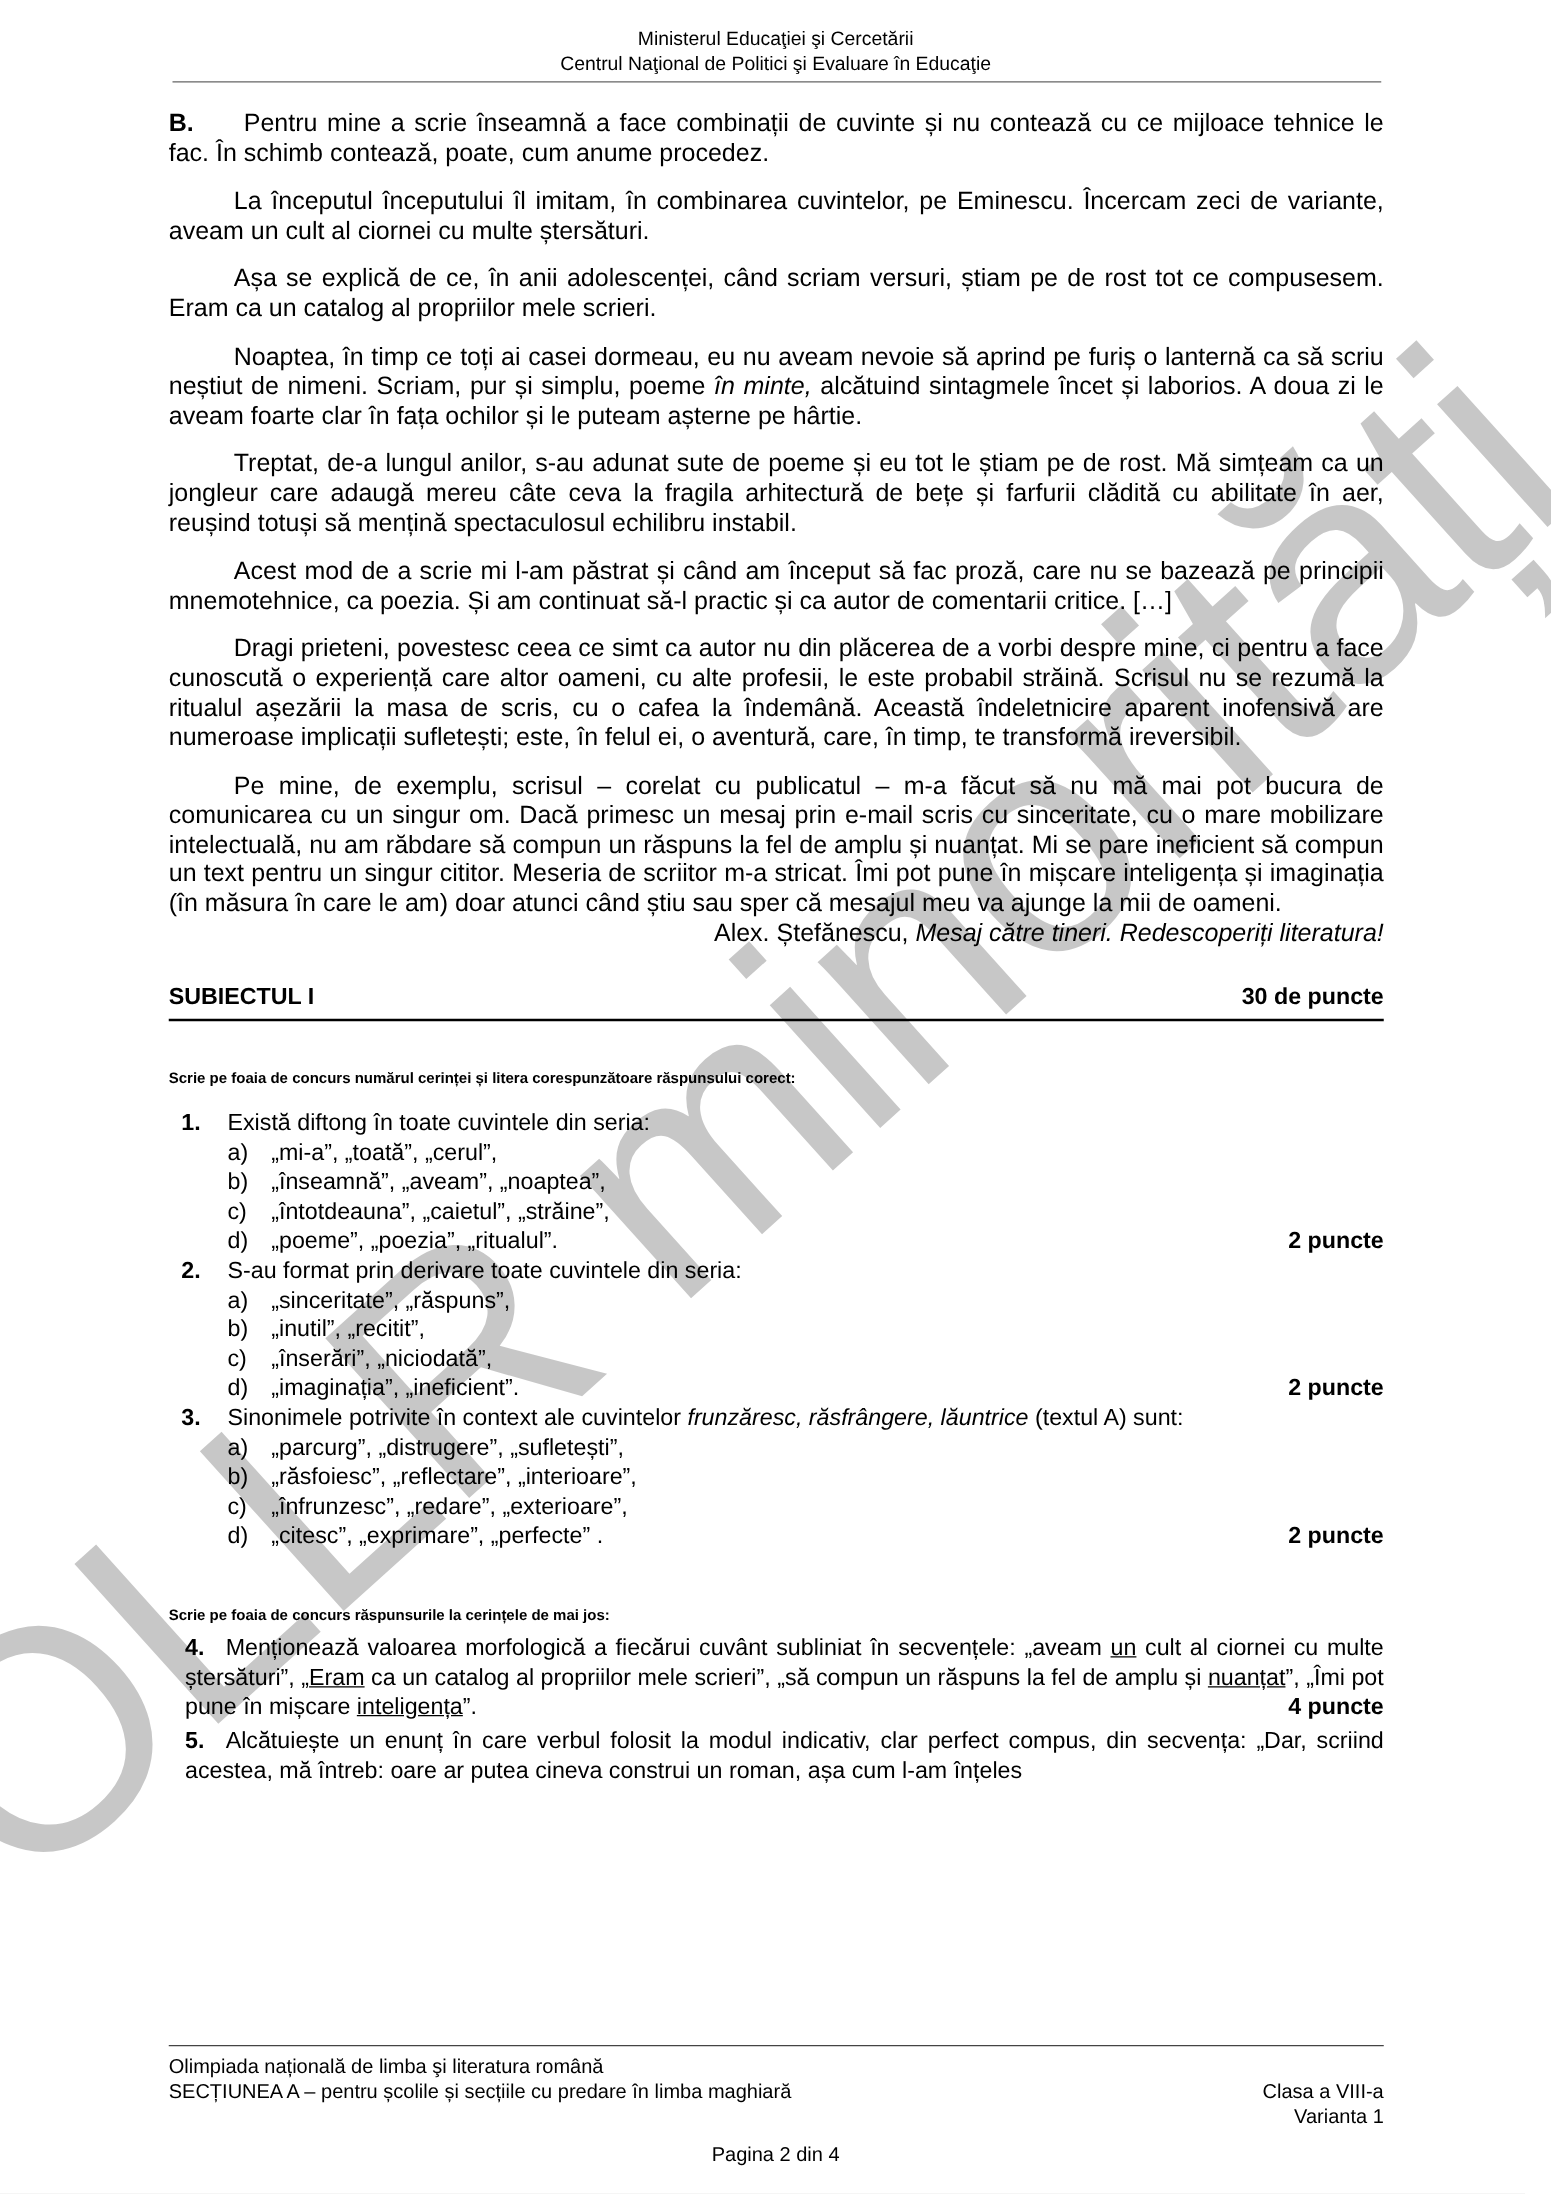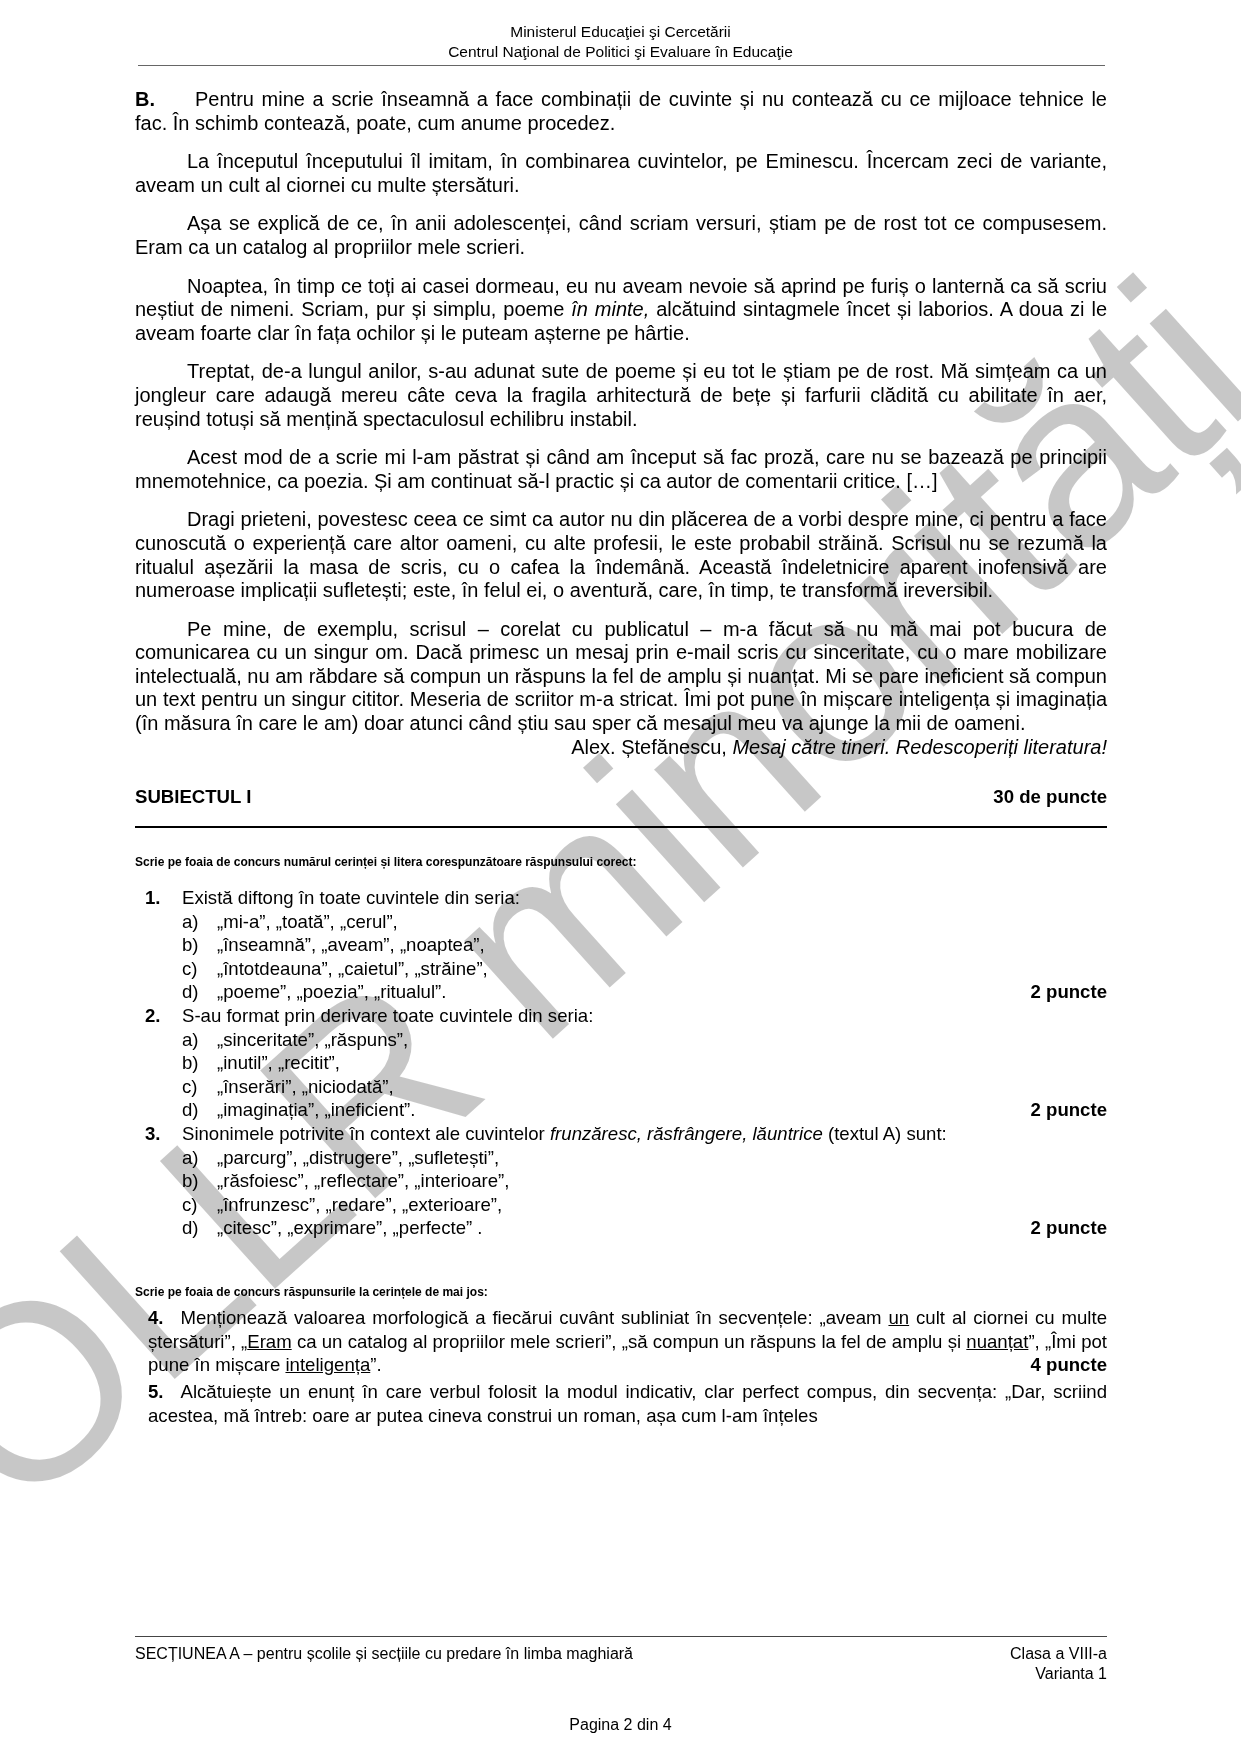--- a/index.html
+++ b/index.html
@@ -23,21 +23,21 @@
     font-size:20px; line-height:23.6px; text-align:justify;
   }
   .para { text-indent:52px;margin-top:15px; }
   .para-first { text-indent:0; }
   .tab1 { display:inline-block; width:40px; }
   .attribution { text-align:right; text-indent:0; }
   .it { font-style:italic; }
   .u { text-decoration:underline; }
   .subject-row {
     top:786px; left:135px; width:972px; display:flex; justify-content:space-between;
-    font-size:18.6px; font-weight:700; border-bottom:2px solid #000; padding-bottom:18px;
+    font-size:18.6px; font-weight:700; border-bottom:2px solid #000; padding-bottom:7px;
   }
   .instr { left:135px; width:972px; font-size:12px; line-height:23.6px; font-weight:700; }
   .instr1 { top:851px; }
   .instr2 { top:1281px; }
   .qlist { top:886px; left:135px; width:972px; font-size:18.6px; line-height:23.6px; }
   .q-stem-row { display:flex; }
   .q-num { display:inline-block; margin-left:10px; width:37px; font-weight:700; flex:none; }
   .q-stem { flex:1; }
   .opt { display:flex; margin-left:47px; }
   .opt-letter { display:inline-block; width:35px; flex:none; }
@@ -172,20 +172,23 @@
     <b class="qf-num">4.</b><span class="tabq"></span><span>Menționează valoarea morfologică a fiecărui cuvânt subliniat în secvențele: „aveam </span><span class="u">un</span><span> cult al ciornei cu multe ștersături”, „</span><span class="u">Eram</span><span> ca un catalog al propriilor mele scrieri”, „să compun un răspuns la fel de amplu și </span><span class="u">nuanțat</span><span>”, „Îmi pot pune în mișcare </span><span class="u">inteligența</span><span>”.</span>
     <span class="pts-abs">4 puncte</span>
   </p>
 
   <p class="q-free q5">
     <b class="qf-num">5.</b><span class="tabq"></span><span>Alcătuiește un enunț în care verbul folosit la modul indicativ, clar perfect compus, din secvența: „Dar, scriind acestea, mă întreb: oare ar putea cineva construi un roman, așa cum l-am înțeles</span>
   </p>
 
   <div class="layer footer-rule"></div>
   <footer class="layer footer">
+    <div class="f-row">
+        <span>Olimpiada națională de limba şi literatura română</span>
+      </div>
     <div class="f-row f-between">
       <span>SECȚIUNEA A – pentru școlile și secțiile cu predare în limba maghiară</span>
       <span>Clasa a VIII-a</span>
     </div>
     <div class="f-row f-right">
       <span>Varianta 1</span>
     </div>
   </footer>
   <div class="layer page-num">Pagina 2 din 4</div>
 

